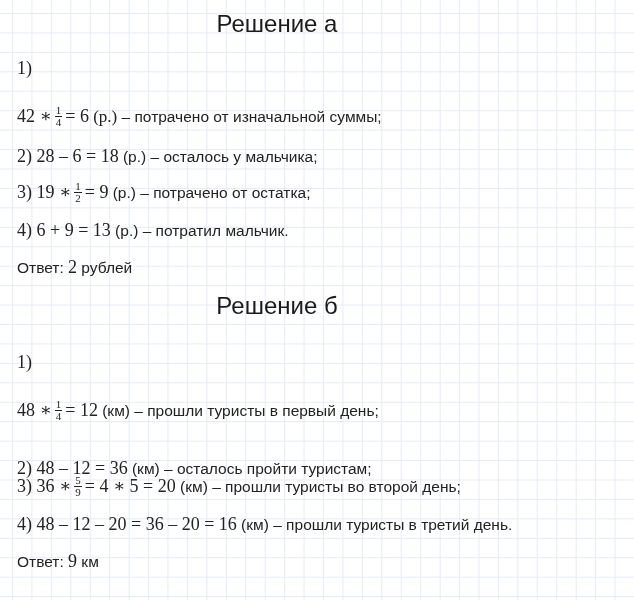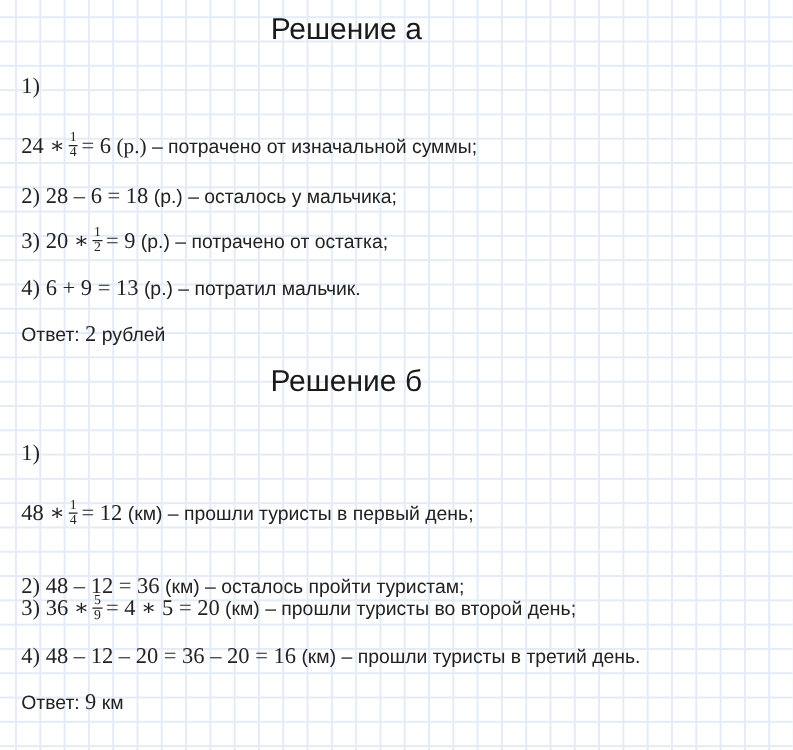--- a/index.html
+++ b/index.html
@@ -34,29 +34,29 @@
   .frac .den { display: block; padding: 0 1px; }
 </style>
 </head>
 <body>
 
 <div class="title" style="top:10px">Решение а</div>
 
 <div class="line" style="top:58px"><span class="m">1)</span></div>
 
 <div class="line" style="top:106px">
-  <span class="m">24 ∗</span><span class="frac"><span class="num">1</span><span class="den">4</span></span><span class="m">= 6</span><span class="m" style="font-size:17px"> (р.)</span><span> – потрачено от изначальной суммы;</span>
+  <span class="m">42 ∗</span><span class="frac"><span class="num">1</span><span class="den">4</span></span><span class="m">= 6</span><span class="m" style="font-size:17px"> (р.)</span><span> – потрачено от изначальной суммы;</span>
 </div>
 
 <div class="line" style="top:146px">
   <span class="m">2)</span><span class="m"> 28 – 6 = 18</span><span> (р.) – осталось у мальчика;</span>
 </div>
 
 <div class="line" style="top:182px">
-  <span class="m">3)</span><span class="m"> 20 ∗</span><span class="frac"><span class="num">1</span><span class="den">2</span></span><span class="m">= 9</span><span> (р.) – потрачено от остатка;</span>
+  <span class="m">3)</span><span class="m"> 19 ∗</span><span class="frac"><span class="num">1</span><span class="den">2</span></span><span class="m">= 9</span><span> (р.) – потрачено от остатка;</span>
 </div>
 
 <div class="line" style="top:220px">
   <span class="m">4)</span><span class="m"> 6 + 9 = 13</span><span> (р.) – потратил мальчик.</span>
 </div>
 
 <div class="line" style="top:257px">
   <span>Ответ: </span><span class="m">2</span><span> рублей</span>
 </div>
 

